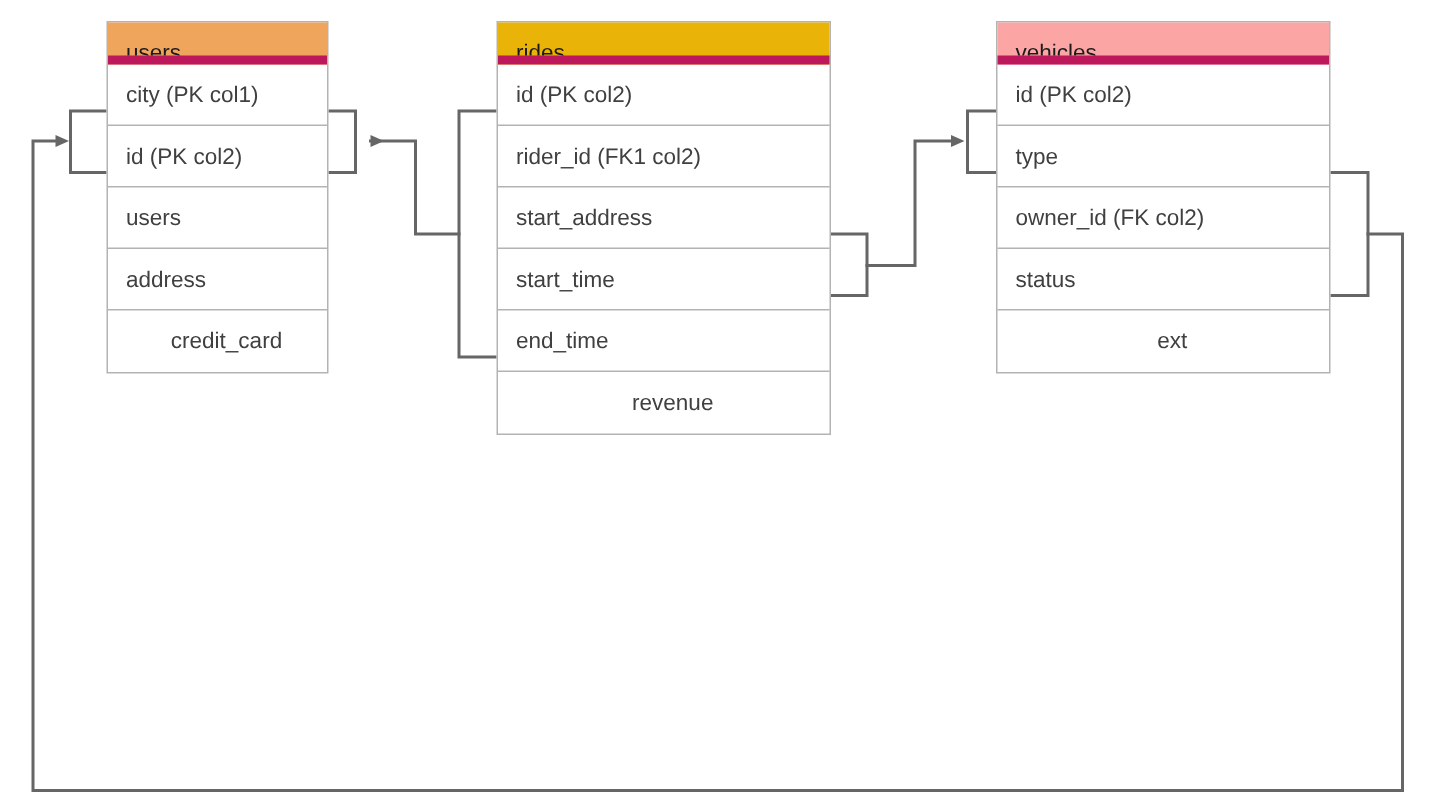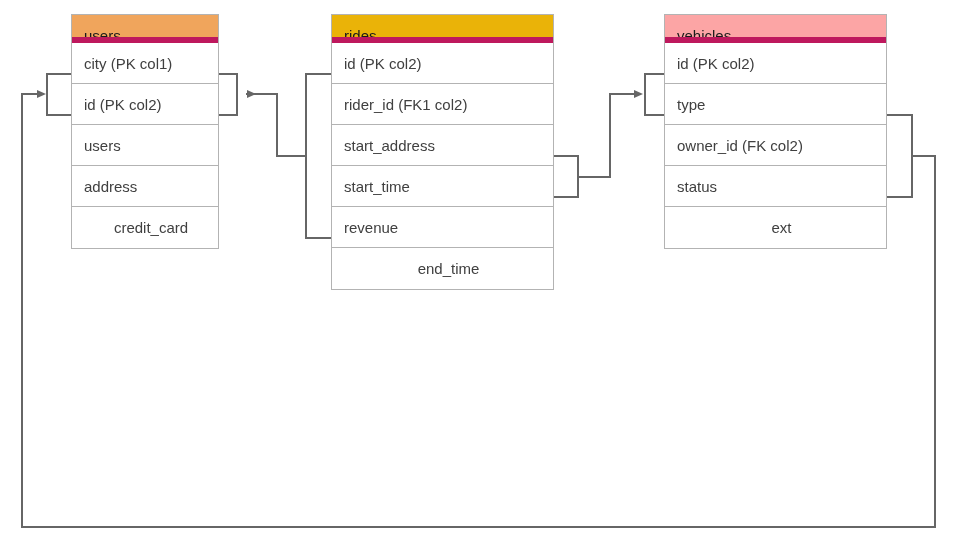--- a/index.html
+++ b/index.html
@@ -109,22 +109,22 @@
     <div class="entity-field">address</div>
     <div class="entity-field">credit_card</div>
   </div>
 
   <div class="entity entity-rides">
     <div class="entity-header" style="background: #eab308; padding-left: 12px;">rides</div>
     <div class="entity-field">id (PK col2)</div>
     <div class="entity-field">rider_id (FK1 col2)</div>
     <div class="entity-field">start_address</div>
     <div class="entity-field">start_time</div>
+    <div class="entity-field">end_time</div>
     <div class="entity-field">revenue</div>
-    <div class="entity-field">end_time</div>
   </div>
 
   <div class="entity entity-vehicles">
     <div class="entity-header" style="background: #fca5a5;">vehicles</div>
     <div class="entity-field">id (PK col2)</div>
     <div class="entity-field">type</div>
     <div class="entity-field">owner_id (FK col2)</div>
     <div class="entity-field">status</div>
     <div class="entity-field">ext</div>
   </div>

